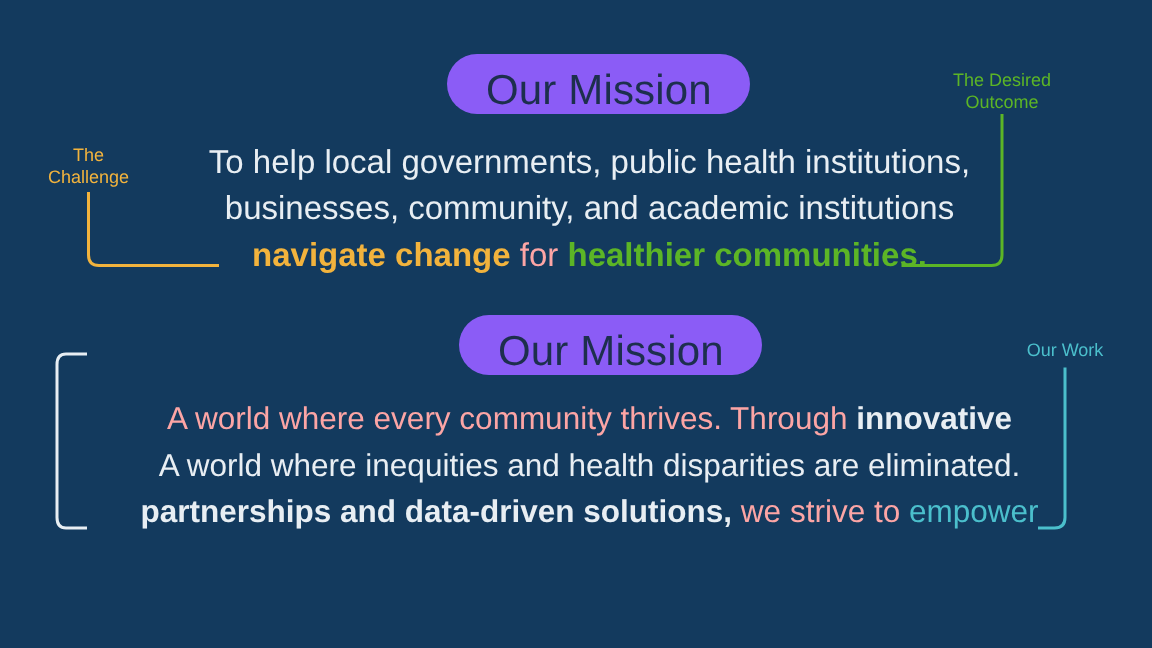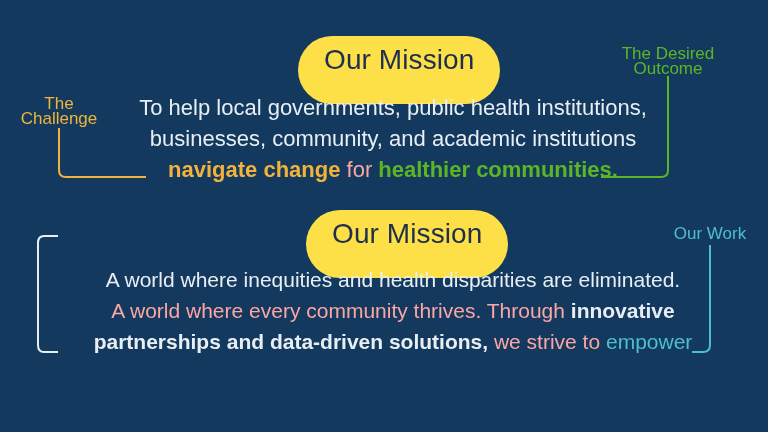--- a/index.html
+++ b/index.html
@@ -17,26 +17,26 @@
   .slide {
     position: absolute;
     inset: 0;
     width: 768px;
     height: 432px;
   }
 
   
   .pill {
     position: absolute;
-    background: #fde047;
+    background: #8b5cf6;
     color: #1d2f4d;
     border-radius: 999px;
     font-size: 28px;
     line-height: 1;
-    padding: 10px 26px 30px;
+    padding: 10px 26px 2px;
     white-space: nowrap;
     letter-spacing: .1px;
   }
   #pill-mission { left: 298px; top: 36px; }
   #pill-vision  { left: 306px; top: 210px; }
 
   
   .body-text {
     position: absolute;
     color: #e8eef3;
@@ -57,21 +57,21 @@
   .ln { display: block; }
   .b { font-weight: bold; }
   .amber { color: #f2b33d; font-weight: bold; }
   .green { color: #5cb526; font-weight: bold; }
   .cyan  { color: #4bbfcc; font-weight: normal; }
   .white { color: #fca5a5; }
 
   
   .anno {
     position: absolute;
-    font-size: 17px;
+    font-size: 12px;
     line-height: 15px;
     white-space: nowrap;
   }
   #label-challenge {
     left: 16px; top: 96px;
     width: 86px;
     text-align: center;
     color: #f2b33d;
   }
   #label-outcome {
@@ -133,24 +133,24 @@
   </div>
 
   <div class="anno" id="label-outcome">
     <span class="ln">The Desired</span>
     <span class="ln">Outcome</span>
   </div>
 
   <div class="pill" id="pill-vision">Our Mission</div>
 
   <div class="body-text" id="vision-body">
-    <span class="ln">A world where inequities and health disparities are eliminated.</span>
     <span class="ln">
       <span class="white">A world where every community thrives. Through </span><span class="b">innovative</span>
     </span>
+    <span class="ln">A world where inequities and health disparities are eliminated.</span>
     <span class="ln">
       <span class="b">partnerships and data-driven solutions,</span><span class="white"> we strive to </span><span class="cyan">empower</span>
     </span>
   </div>
 
 
   <div class="anno" id="label-work">Our Work</div>
 
 </div>
 

